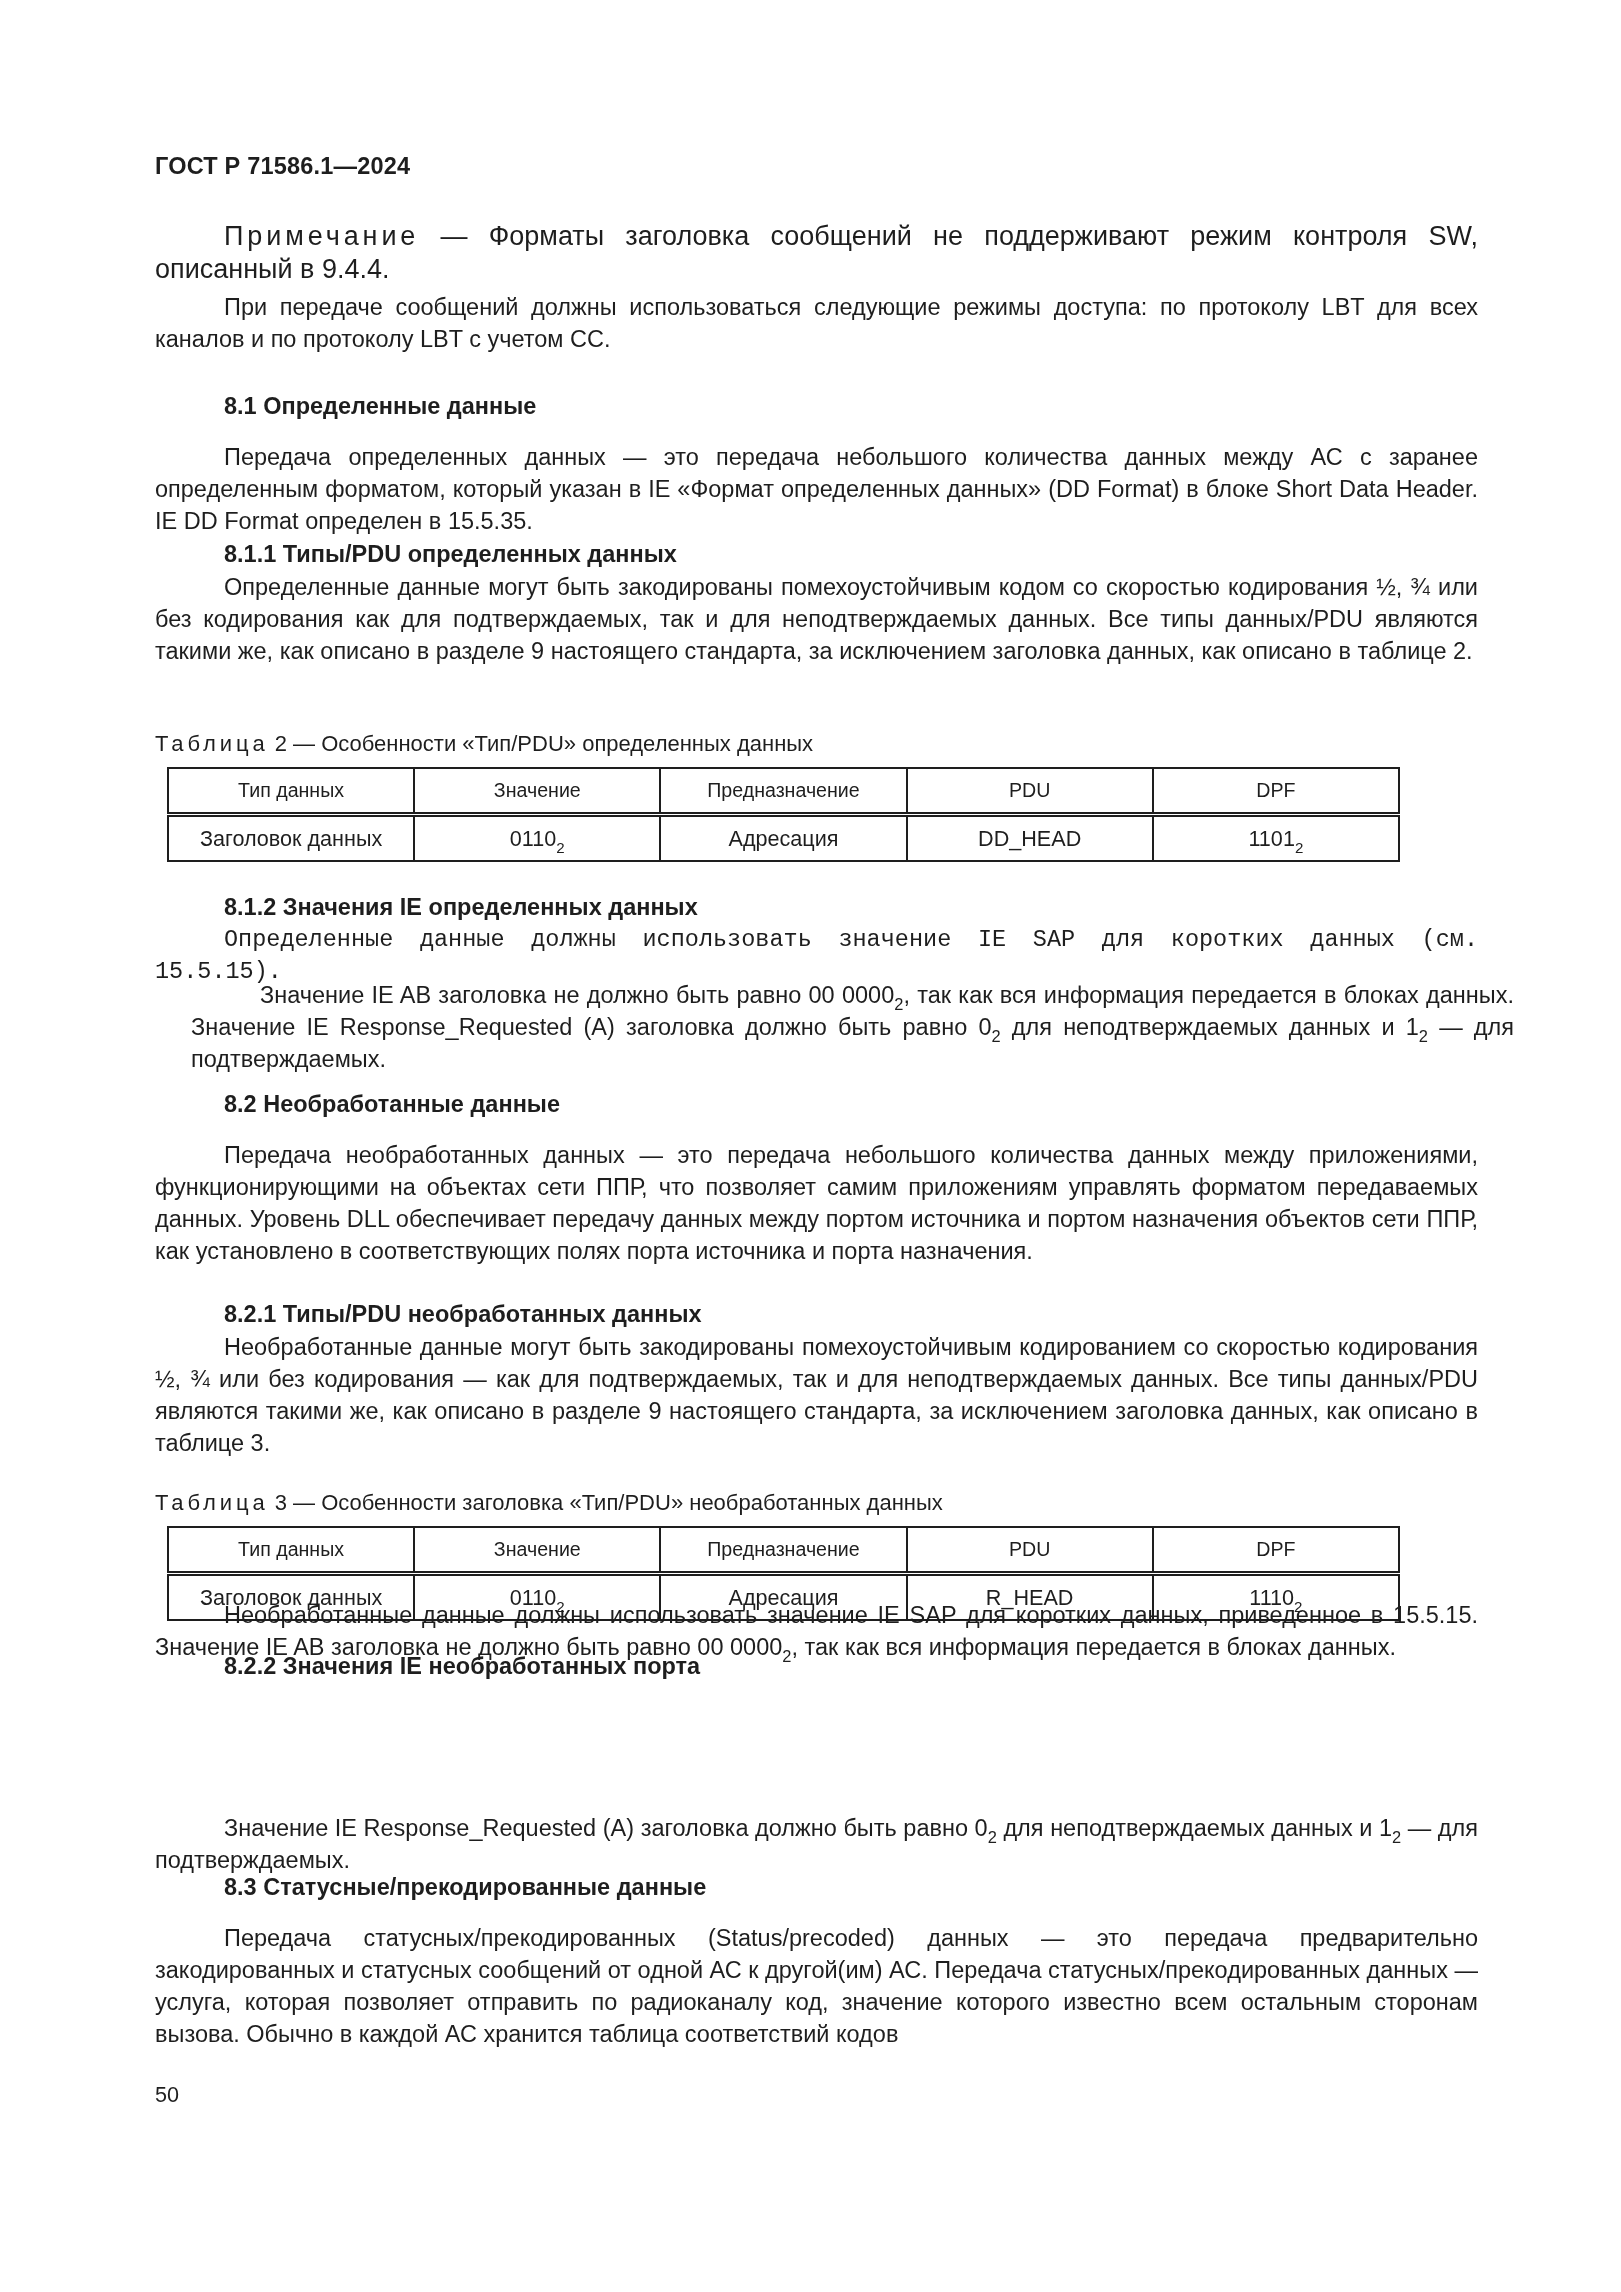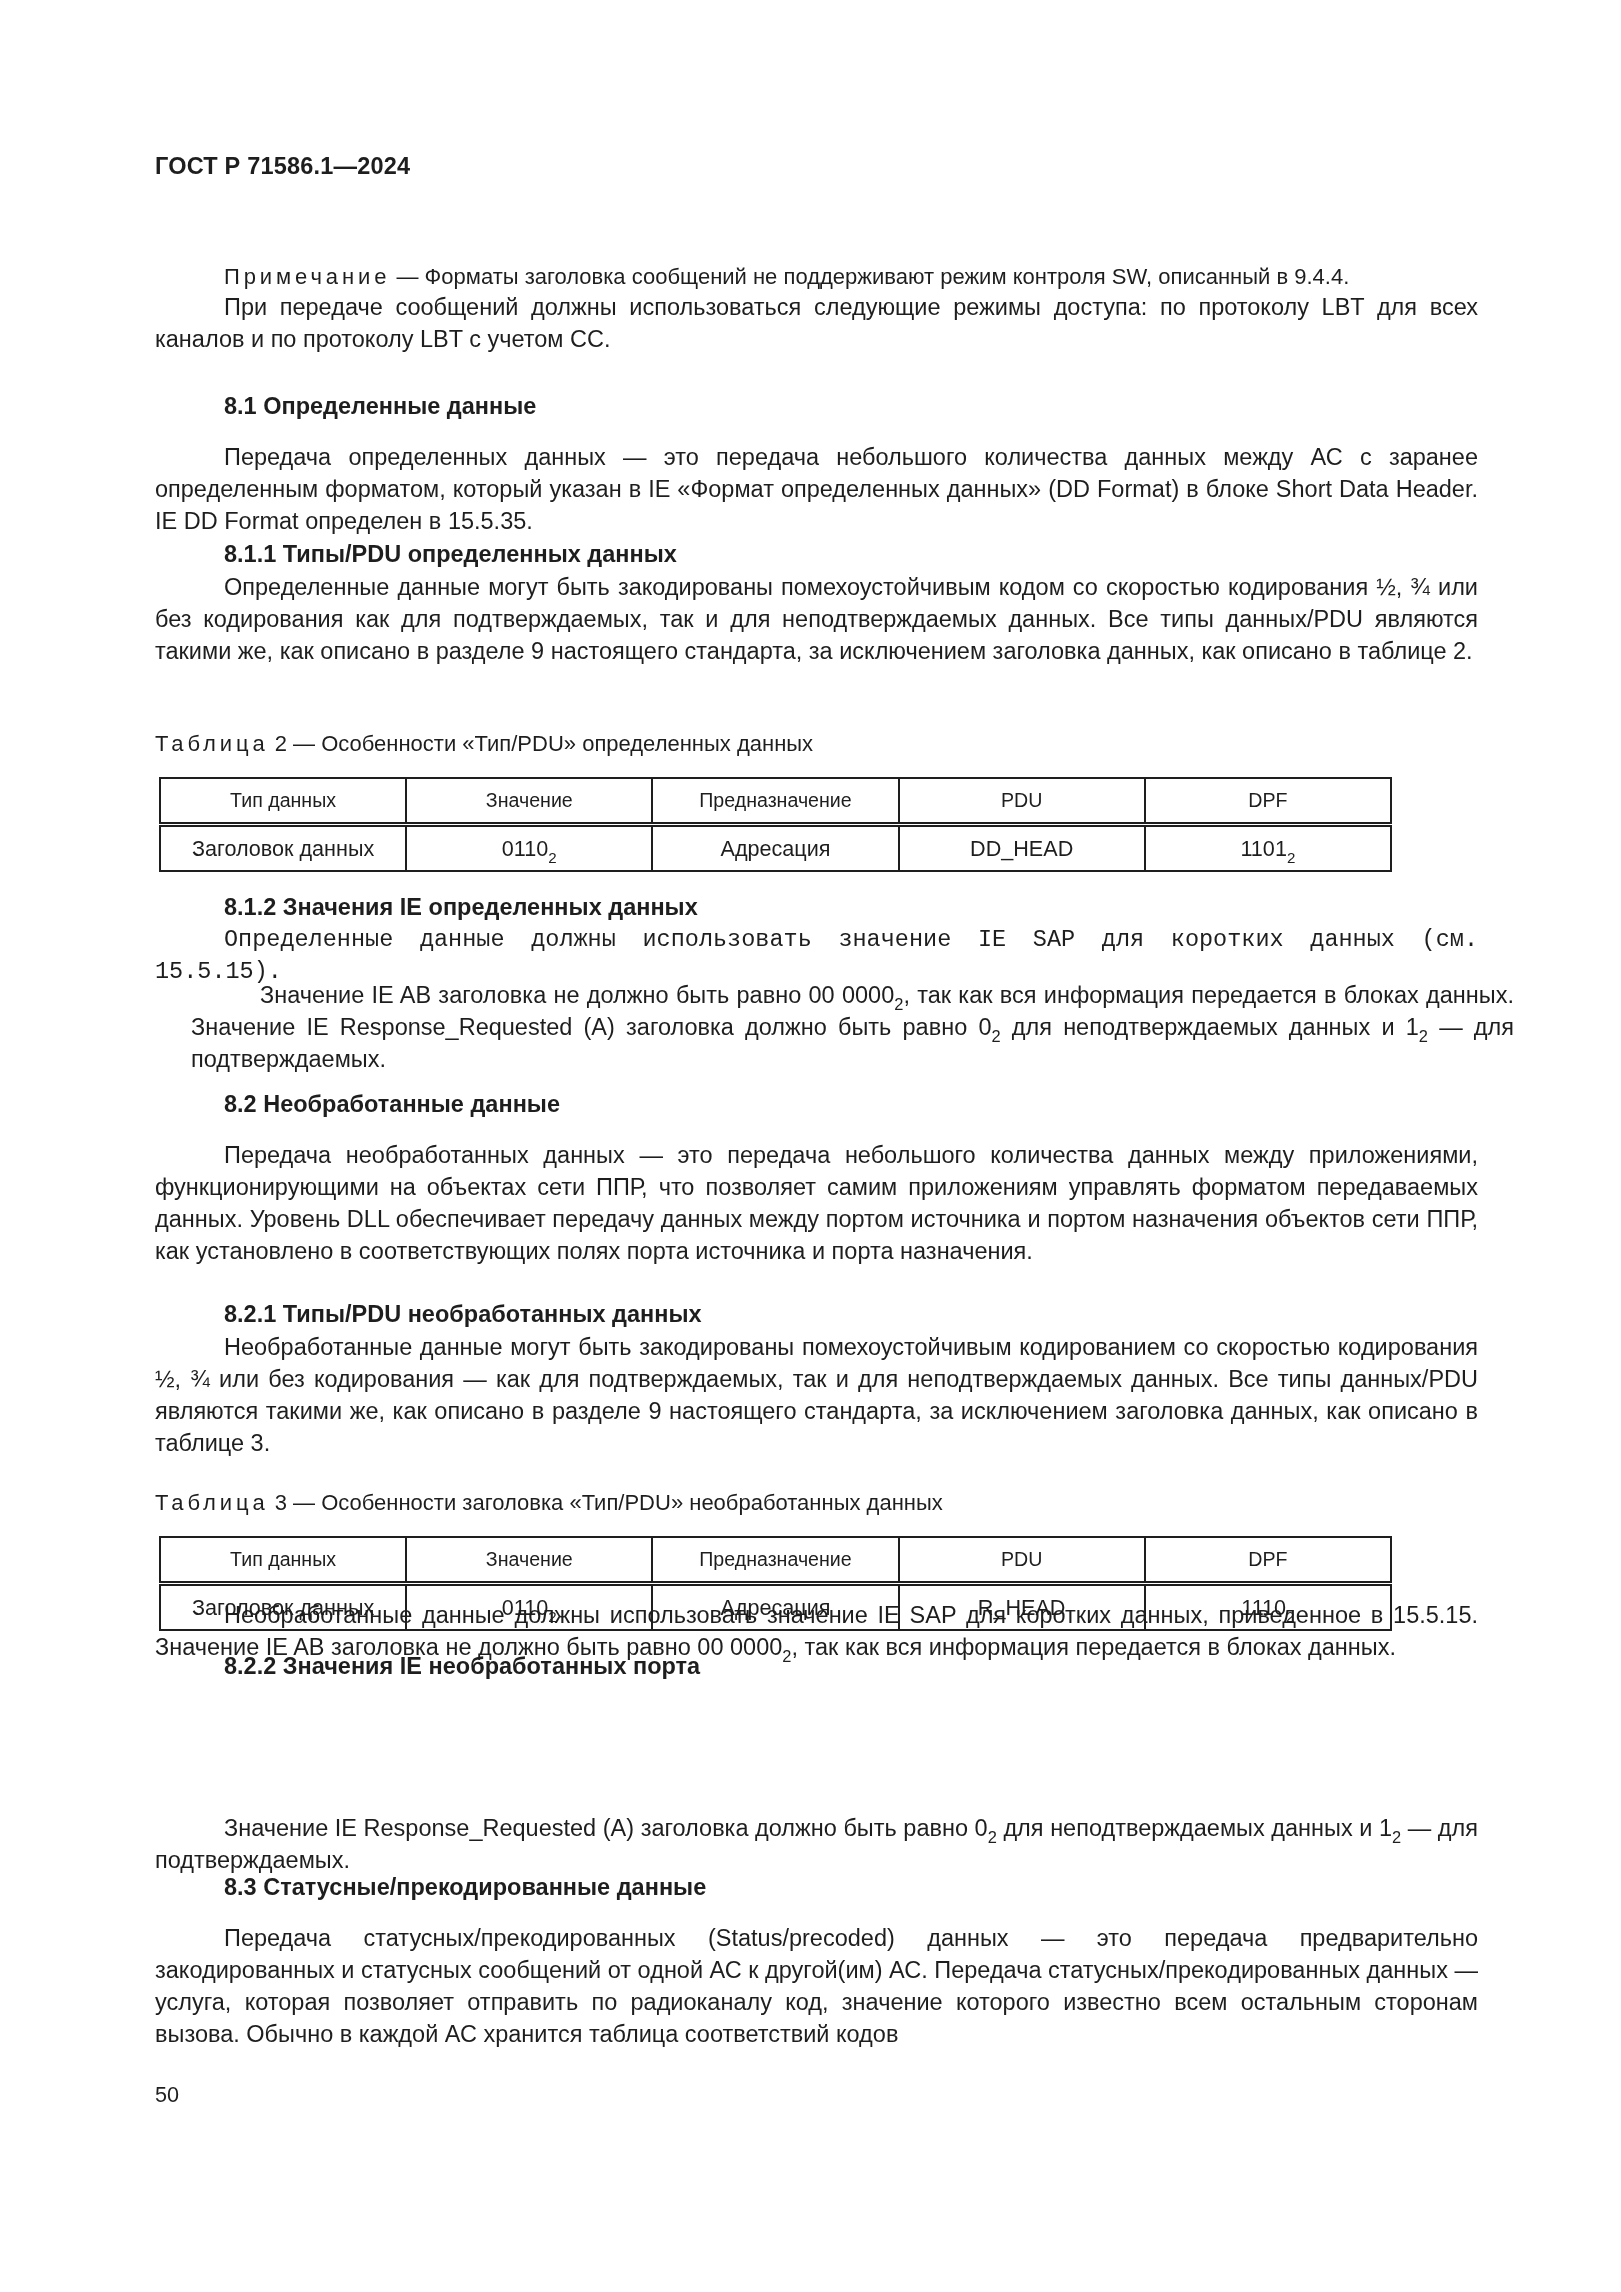--- a/index.html
+++ b/index.html
@@ -3,27 +3,27 @@
 <meta charset="utf-8">
 <style>
   html, body { margin: 0; padding: 0; background: #ffffff; }
   body { width: 1621px; height: 2293px; position: relative; overflow: hidden;
          font-family: "Liberation Sans", sans-serif; color: #1e1e1e; }
   .page { position: absolute; left: 155px; top: 0; width: 1323px; }
   .abs { position: absolute; left: 0; width: 1323px; }
   .doc-header { font-weight: bold; font-size: 23.5px; top: 153px; letter-spacing: 0.2px; }
   .p { font-size: 23.5px; line-height: 32px; text-align: justify; text-align-last: left; margin: 0; }
   .p .ind { display: inline-block; width: 69px; }
-  .p.note { font-size: 22px; line-height: 33px; margin-top: 40px; }
+  .p.note { font-size: 27px; line-height: 33px; }
   .sp { letter-spacing: 3.9px; }
   .h2 { font-weight: bold; font-size: 23.5px; padding-left: 69px; }
   .caption { font-size: 22px; }
   sub { font-size: 70%; vertical-align: -6.9px; line-height: 0; }
-  table.gt { position: absolute; left: 4px; width: 1233px; border-collapse: collapse;
-             table-layout: fixed; font-size: 21.6px; margin-top: 10px; }
+  table.gt { position: absolute; left: 12px; width: 1233px; border-collapse: collapse;
+             table-layout: fixed; font-size: 21.6px; }
   table.gt td { border: 2px solid #1e1e1e; text-align: center; padding: 0; height: 43px; }
   table.gt td.hd { font-size: 19.6px; }
   table.gt tr.head td { border-bottom: 5.9px double #1e1e1e; border-top-width: 2.9px; }
   table.gt tr.body td { border-bottom-width: 2.9px; }
   .pagenum { font-size: 21.6px; top: 2082px; }
 </style>
 </head>
 <body>
 
 <div class="page">

